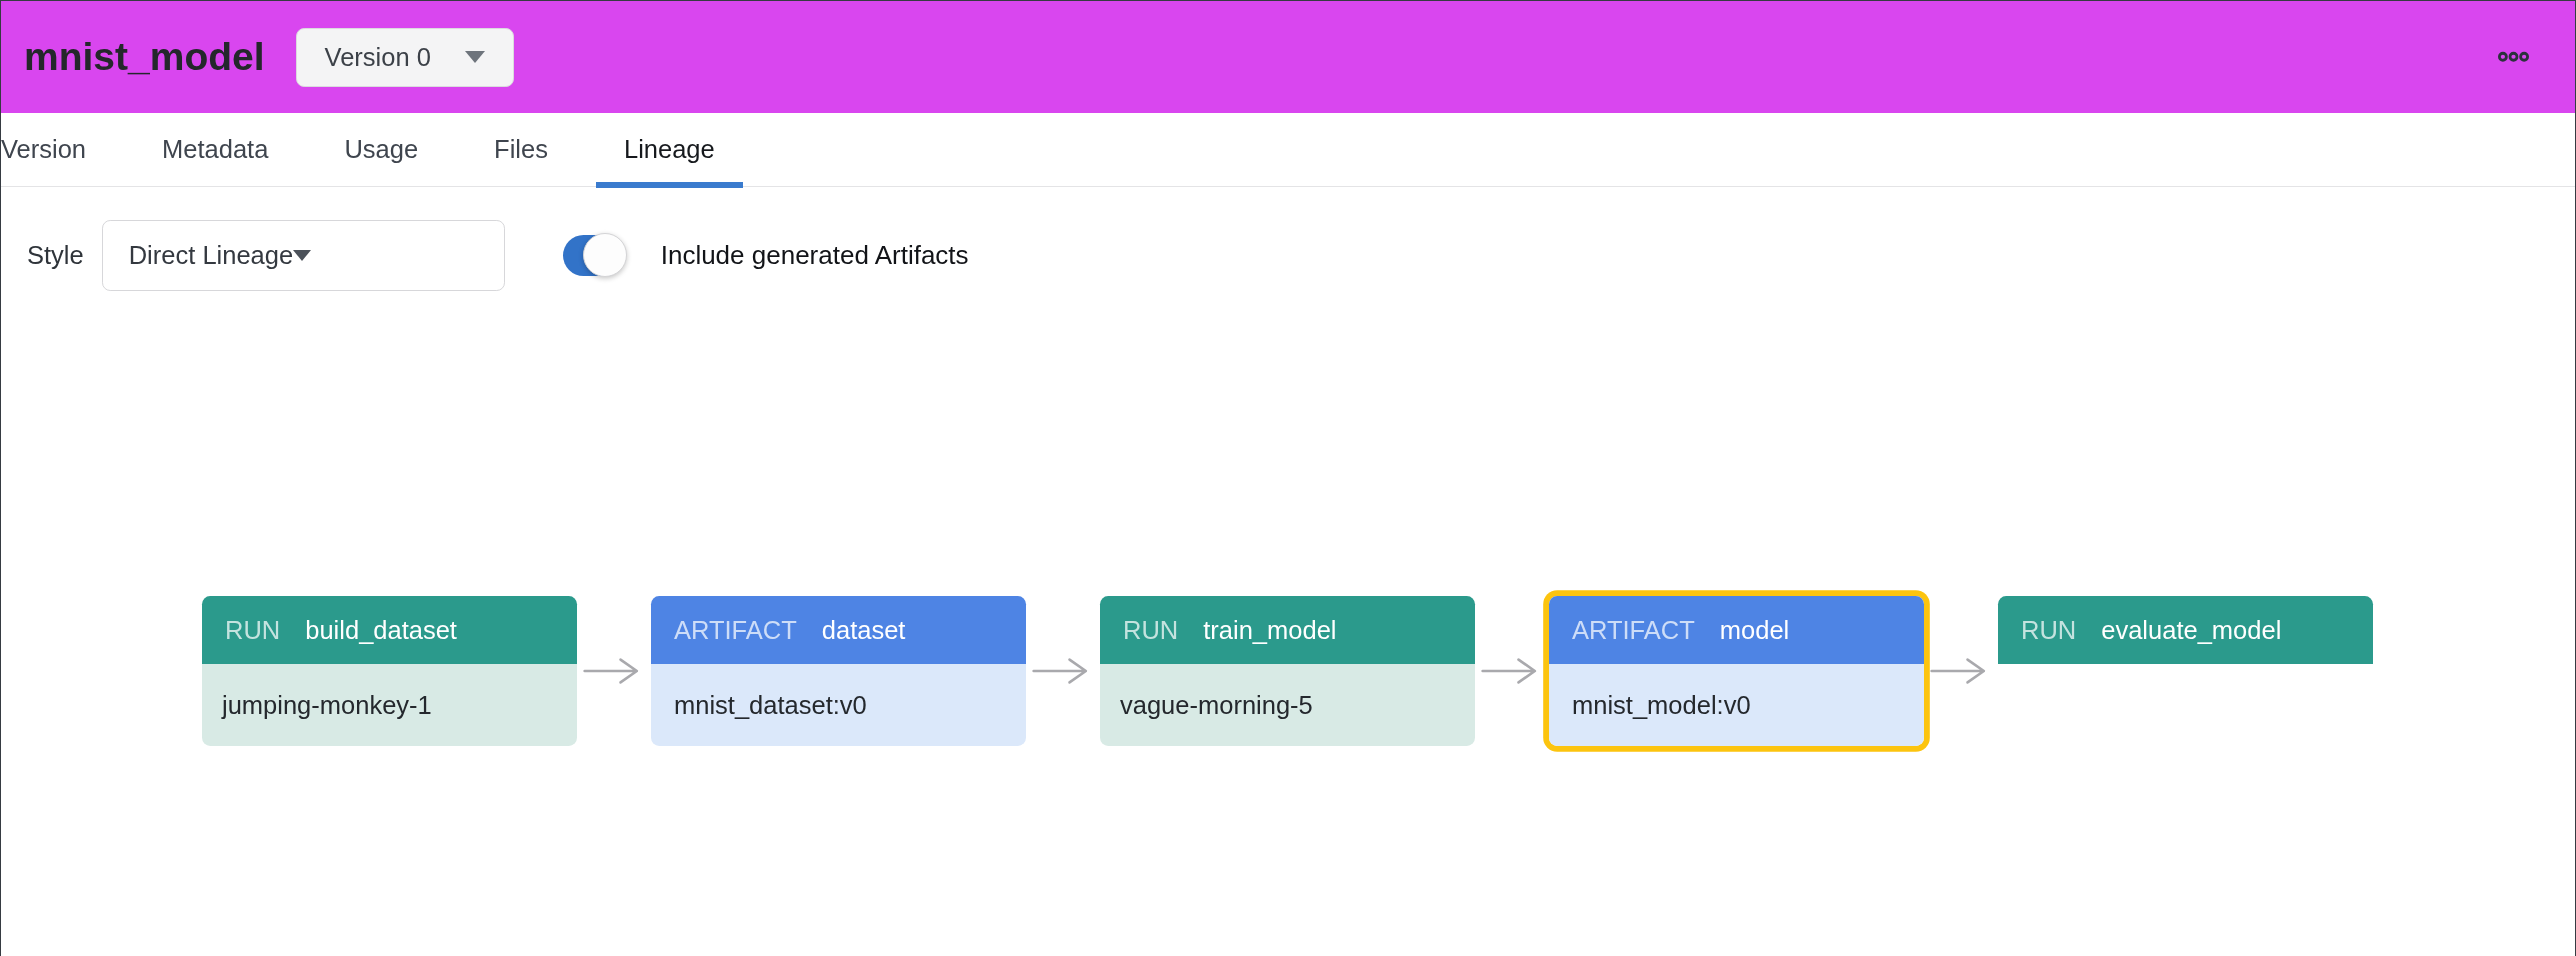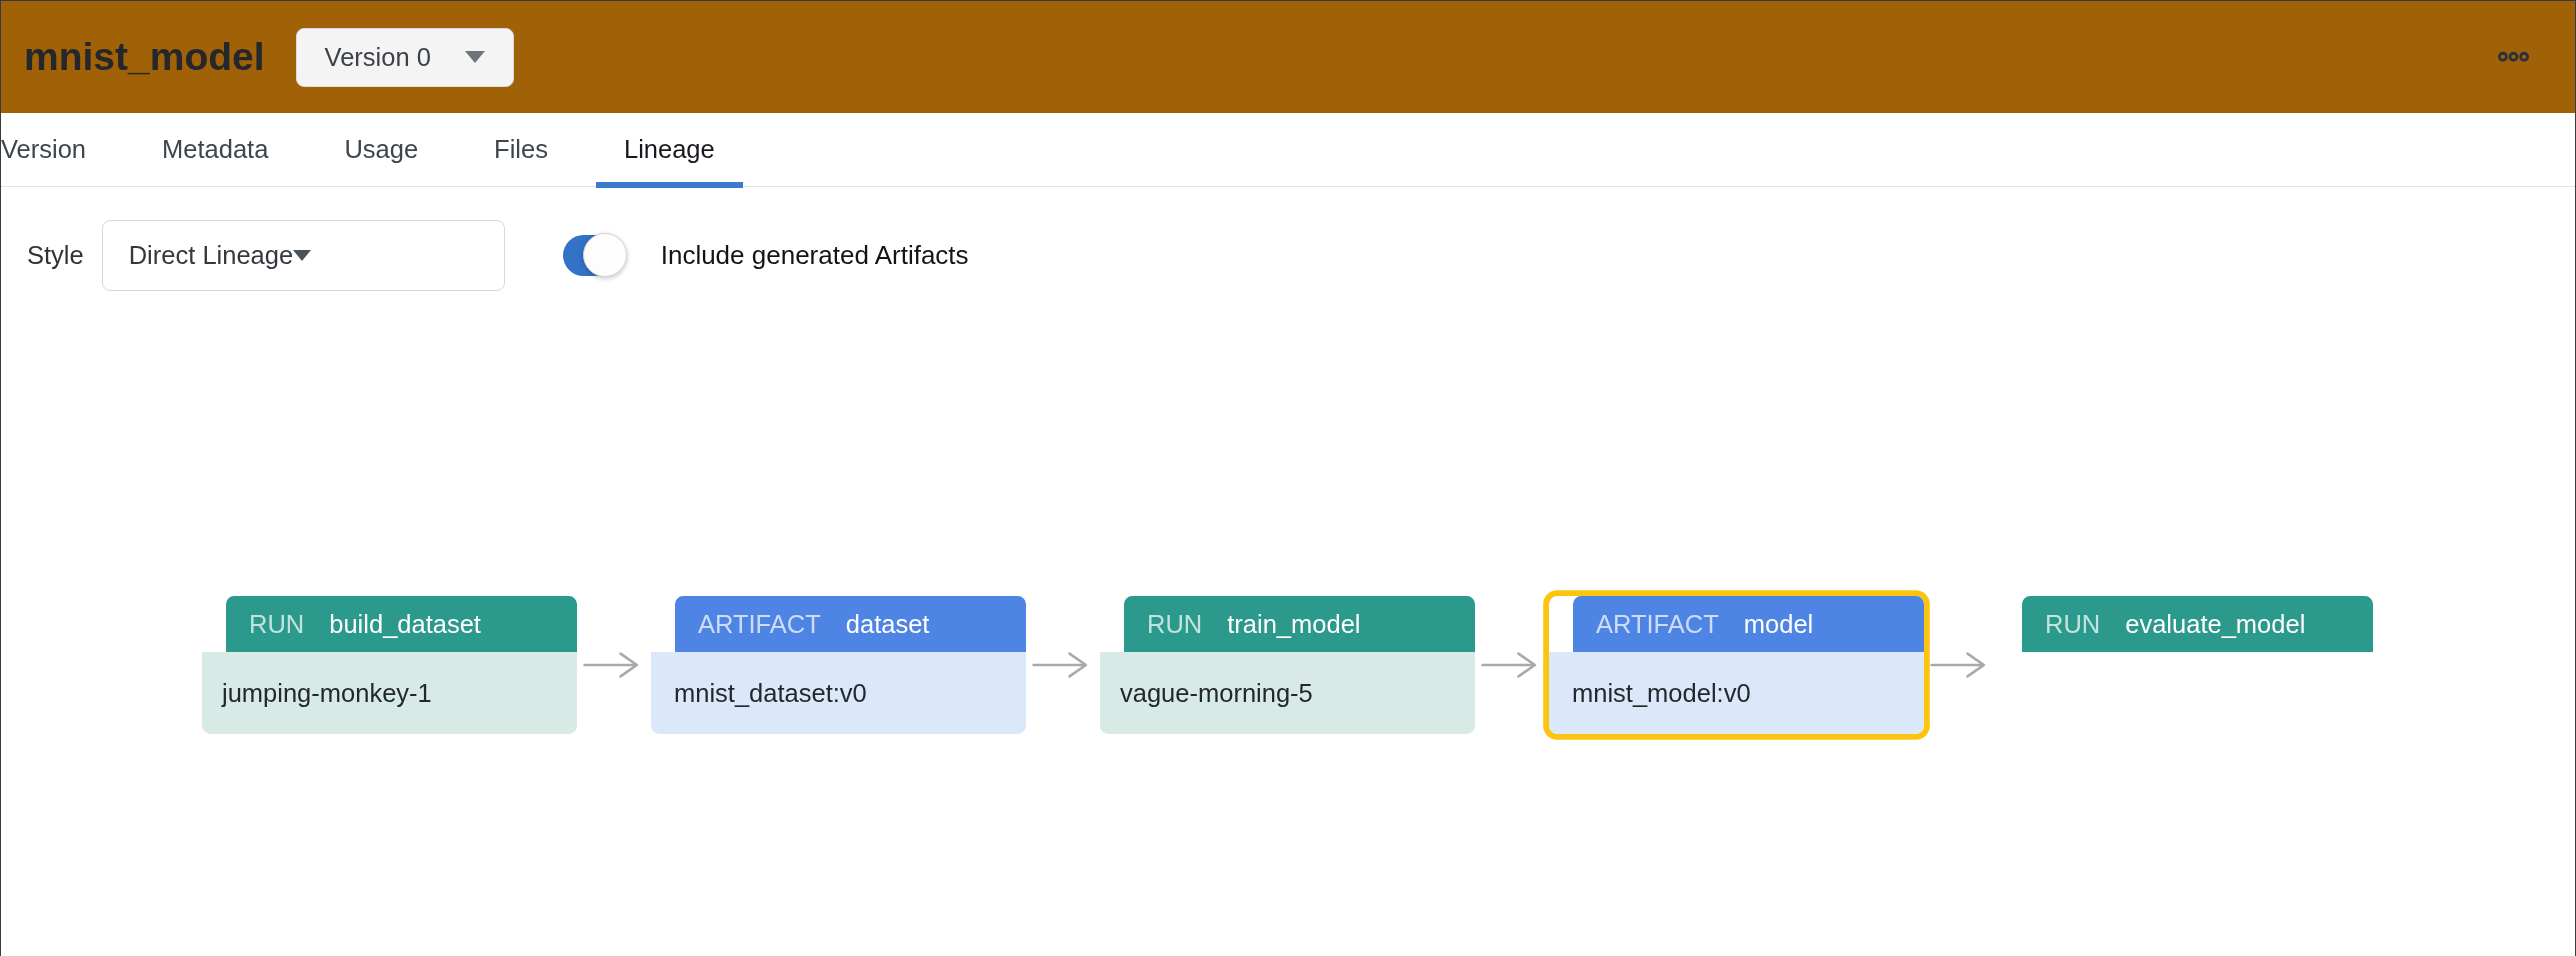--- a/index.html
+++ b/index.html
@@ -5,21 +5,21 @@
   html,body { margin:0; padding:0; background:#ffffff; }
   * { box-sizing:border-box; }
   .page {
     position:relative; width:2576px; height:957px;
     background:#ffffff; border:1.6px solid #363b42; overflow:hidden;
     font-family:"Liberation Sans", sans-serif;
   }
 
   
   .header-band {
-    height:112px; background:#a16207;
+    height:112px; background:#d946ef;
     display:flex; align-items:center; padding:0 46px 0 23px;
   }
   .page-title { font-size:39px; font-weight:700; color:#24272b; }
   .version-btn {
     margin-left:31px; height:59px; padding:0 28px;
     border:1.6px solid #dbdbde; background:#f4f4f5; border-radius:8.2px;
     display:flex; align-items:center; gap:34px;
     font-size:25.5px; color:#3c4148; cursor:pointer;
   }
   .caret-down {
@@ -66,23 +66,23 @@
     position:absolute; right:-2.5px; top:-1.6px; width:44px; height:44px; border-radius:50%;
     background:#fdfdfd; border:1.6px solid #d4d4d6; box-shadow:0 1.6px 5px rgba(0,0,0,.22);
   }
   .toggle-label { margin-left:36px; font-size:26px; color:#121418; }
 
   
   .lineage-row { position:absolute; top:595px; left:201px; display:flex; }
   .lnode { width:375px; border-radius:8.2px; cursor:pointer; }
   .lnode.selected { box-shadow:0 0 0 5.8px var(--selected-outline,#fcc40f); }
   .lnode-header {
-    height:56px; border-radius:8.2px 8.2px 0 0;
+    height:68px; border-radius:8.2px 8.2px 0 0;
     display:flex; align-items:center; padding:0 23px; gap:25px;
-    font-size:25.5px; white-space:nowrap; overflow:hidden;margin-left:24px;
+    font-size:25.5px; white-space:nowrap; overflow:hidden;
   }
   .lnode-kind { color:rgba(255,255,255,0.72); }
   .lnode-name { color:#ffffff; }
   .lnode-body {
     height:82px; border-radius:0 0 8.2px 8.2px;
     display:flex; align-items:center; padding:0 23px;
     font-size:25.5px; color:#24282d; white-space:nowrap;
   }
   .run .lnode-header      { background:var(--run-header,#2b9a8c); }
   .run .lnode-body        { background:var(--run-body,#d8eae5);padding-left:20px; }

